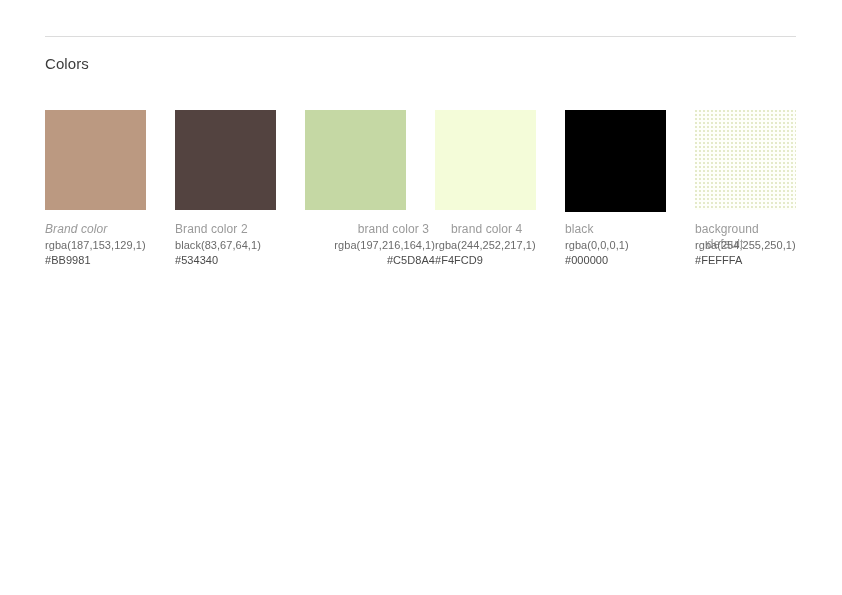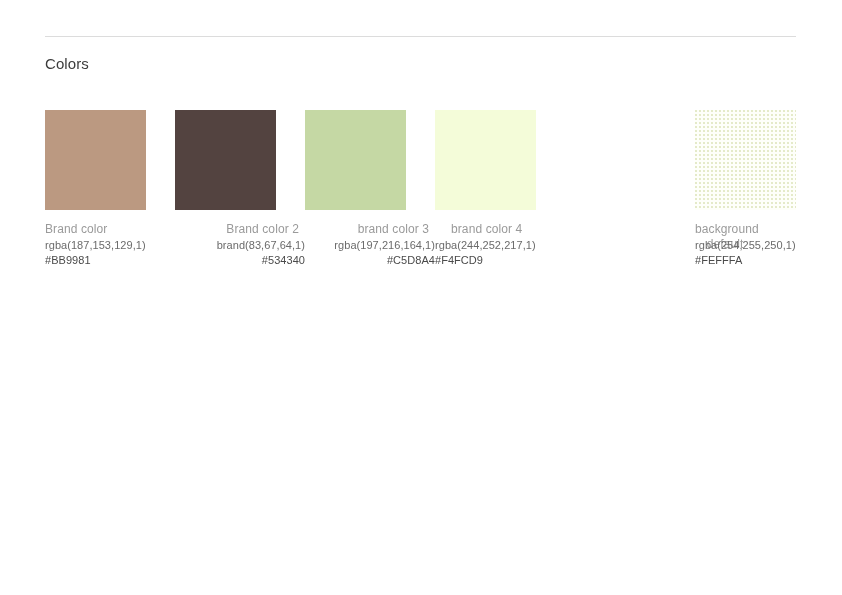--- a/index.html
+++ b/index.html
@@ -124,42 +124,48 @@
 
 <div id="page">
 
   <div class="divider"></div>
 
   <div class="section-title">Colors</div>
 
   <div class="swatch-grid">
       <div class="swatch-cell" style="left: 0px;">
         <div class="swatch-chip" style="background-color: rgb(187, 153, 129);"></div>
-        <div class="swatch-name" style="white-space: nowrap;">Brand color</div>
+        <div class="swatch-name" style="white-space: nowrap; font-style: italic;">Brand color</div>
         <div class="swatch-rgba">rgba(187,153,129,1)</div>
         <div class="swatch-hex">#BB9981</div>
       </div>
-      <div class="swatch-cell" style="left: 130px; text-align: right;">
+      <div class="swatch-cell" style="left: 130px;">
         <div class="swatch-chip" style="background-color: rgb(83, 67, 64);"></div>
         <div class="swatch-name" style="white-space: nowrap;">Brand color 2</div>
-        <div class="swatch-rgba">brand(83,67,64,1)</div>
+        <div class="swatch-rgba">black(83,67,64,1)</div>
         <div class="swatch-hex">#534340</div>
       </div>
       <div class="swatch-cell" style="left: 260px; text-align: right;">
         <div class="swatch-chip" style="background-color: rgb(197, 216, 164);"></div>
         <div class="swatch-name" style="white-space: nowrap;">brand color 3</div>
         <div class="swatch-rgba">rgba(197,216,164,1)</div>
         <div class="swatch-hex">#C5D8A4</div>
       </div>
       <div class="swatch-cell" style="left: 390px;">
         <div class="swatch-chip" style="background-color: rgb(244, 252, 217);"></div>
         <div class="swatch-name" style="white-space: nowrap; margin-left: 16px;">brand color 4</div>
         <div class="swatch-rgba">rgba(244,252,217,1)</div>
         <div class="swatch-hex">#F4FCD9</div>
       </div>
+      <div class="swatch-cell" style="left: 520px;">
+        <div class="swatch-chip tall" style="background-color: rgb(0, 0, 0);"></div>
+        <div class="swatch-name" style="white-space: nowrap;">black</div>
+        <div class="swatch-rgba">rgba(0,0,0,1)</div>
+        <div class="swatch-hex">#000000</div>
+      </div>
       <div class="swatch-cell" style="left: 650px;">
         <div class="swatch-chip dither" style="background-color: rgb(254, 255, 250);"></div>
         <div class="swatch-name" style="width: 60px; white-space: normal; text-align: center;">background default</div>
         <div class="swatch-rgba">rgba(254,255,250,1)</div>
         <div class="swatch-hex">#FEFFFA</div>
       </div>
     </div>
 
 </div>
 

